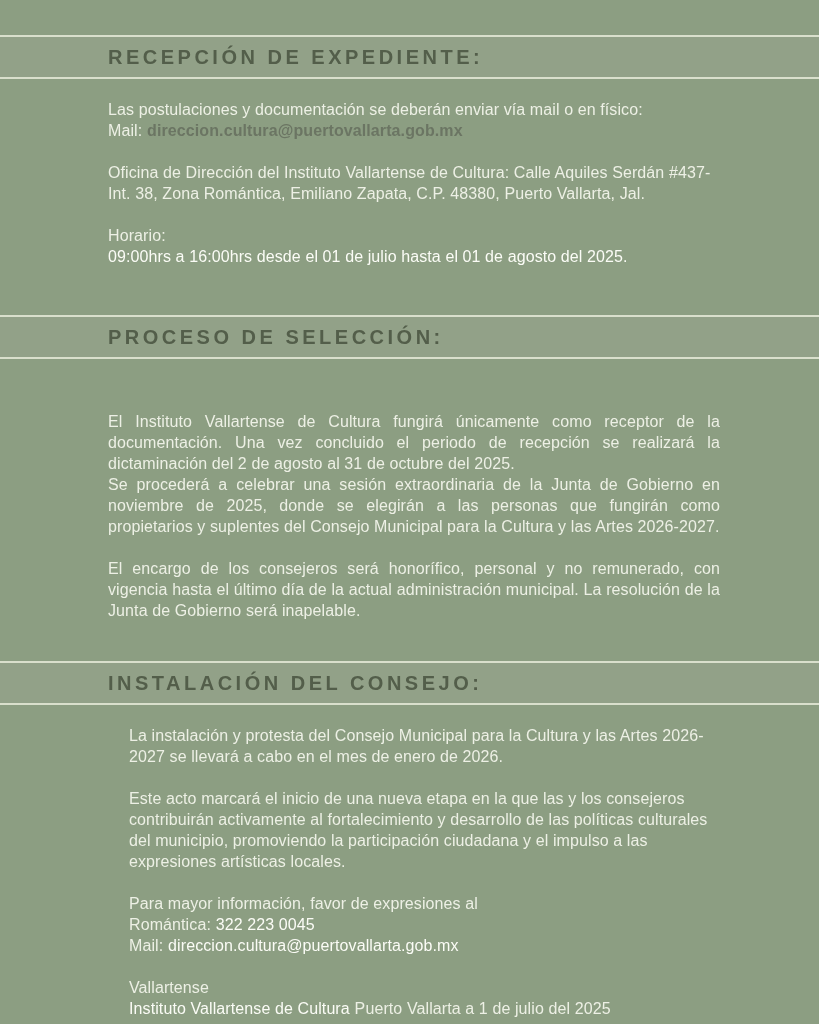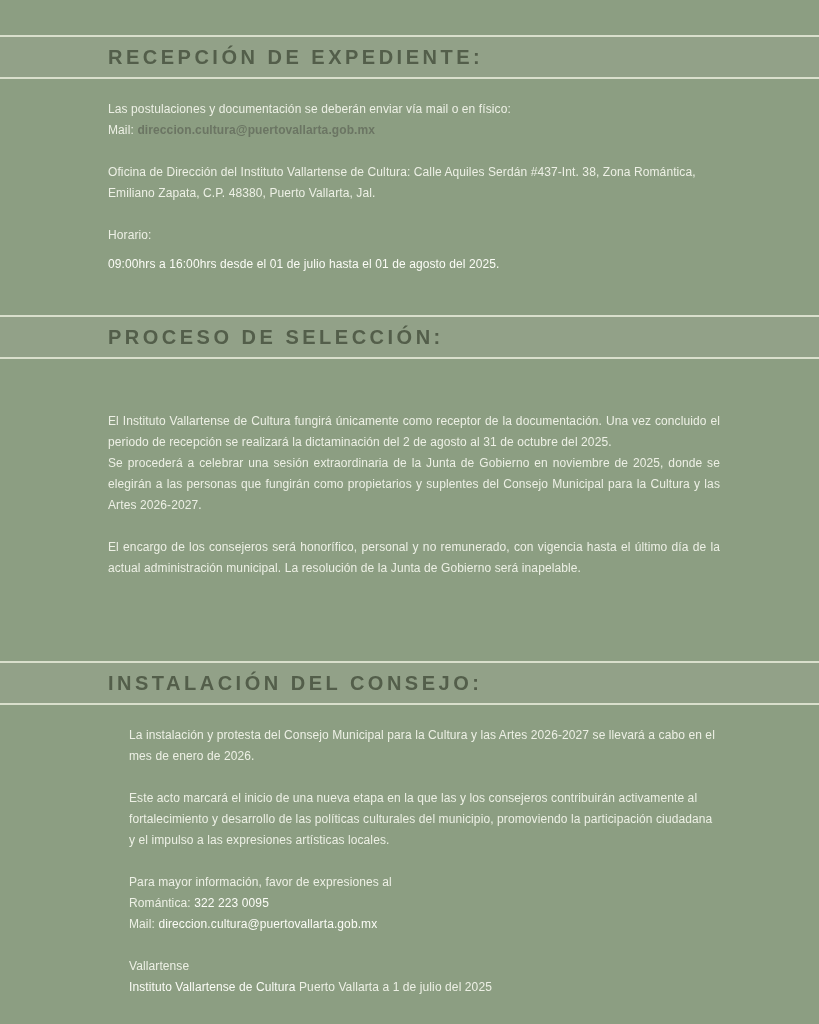--- a/index.html
+++ b/index.html
@@ -26,36 +26,36 @@
   .band h2 {
     font-size: 20px;
     font-weight: bold;
     letter-spacing: 3.5px;
     color: var(--heading, #535E4A);
     white-space: nowrap;
   }
 
   .section-body {
     padding: 20px 99px 12px 108px;
-    font-size: 12px;
+    font-size: 16px;
     line-height: 21px;
     letter-spacing: 0.1px;
   }
   #sec1-body { height: 236px; }
   #sec2-body { height: 270px; margin-top: 32px; }
   #sec3-body { height: 351px; margin-left: 21px; }
 
   p { margin: 0; }
   .gap { margin-top: 21px; }
   .justify { text-align: justify; }
 
   .lbl { margin-right: 0.3em; }
   .bold-bright { font-weight: normal; color: var(--text_bright, #FBFCF6); }
   .bold-muted { font-weight: bold; color: var(--accent_muted, #6B7563); }
-  .block { display: block; margin-top: 8px; }
+  .block { display: block; }
   .nowrap { white-space: nowrap; }
 </style>
 </head>
 <body>
 
 <div class="page">
   <div class="top-spacer"></div>
 
   <header class="band">
     <h2>RECEPCIÓN DE EXPEDIENTE:</h2>
@@ -83,21 +83,21 @@
 
   <header class="band">
     <h2>INSTALACIÓN DEL CONSEJO:</h2>
   </header>
   <div class="section-body" id="sec3-body">
     <p>La instalación y protesta del Consejo Municipal para la Cultura y las Artes 2026-2027 se llevará a cabo en el mes de enero de 2026.</p>
     <p class="gap">Este acto marcará el inicio de una nueva etapa en la que las y los consejeros contribuirán activamente al fortalecimiento y desarrollo de las políticas culturales del municipio, promoviendo la participación ciudadana y el impulso a las expresiones artísticas locales.</p>
     <div class="gap">
       <p>Para mayor información, favor de expresiones al</p>
       <p>
-        <span class="lbl">Romántica:</span><span class="bold-bright">322 223 0095</span>
+        <span class="lbl">Romántica:</span><span class="bold-bright">322 223 0045</span>
       </p>
       <p>
         <span class="lbl">Mail:</span><span class="bold-bright">direccion.cultura@puertovallarta.gob.mx</span>
       </p>
     </div>
     <div class="gap">
       <p>Vallartense</p>
       <p class="nowrap">
         <span class="bold-bright lbl">Instituto Vallartense de Cultura</span><span>Puerto Vallarta a 1 de julio del 2025</span>
       </p>

